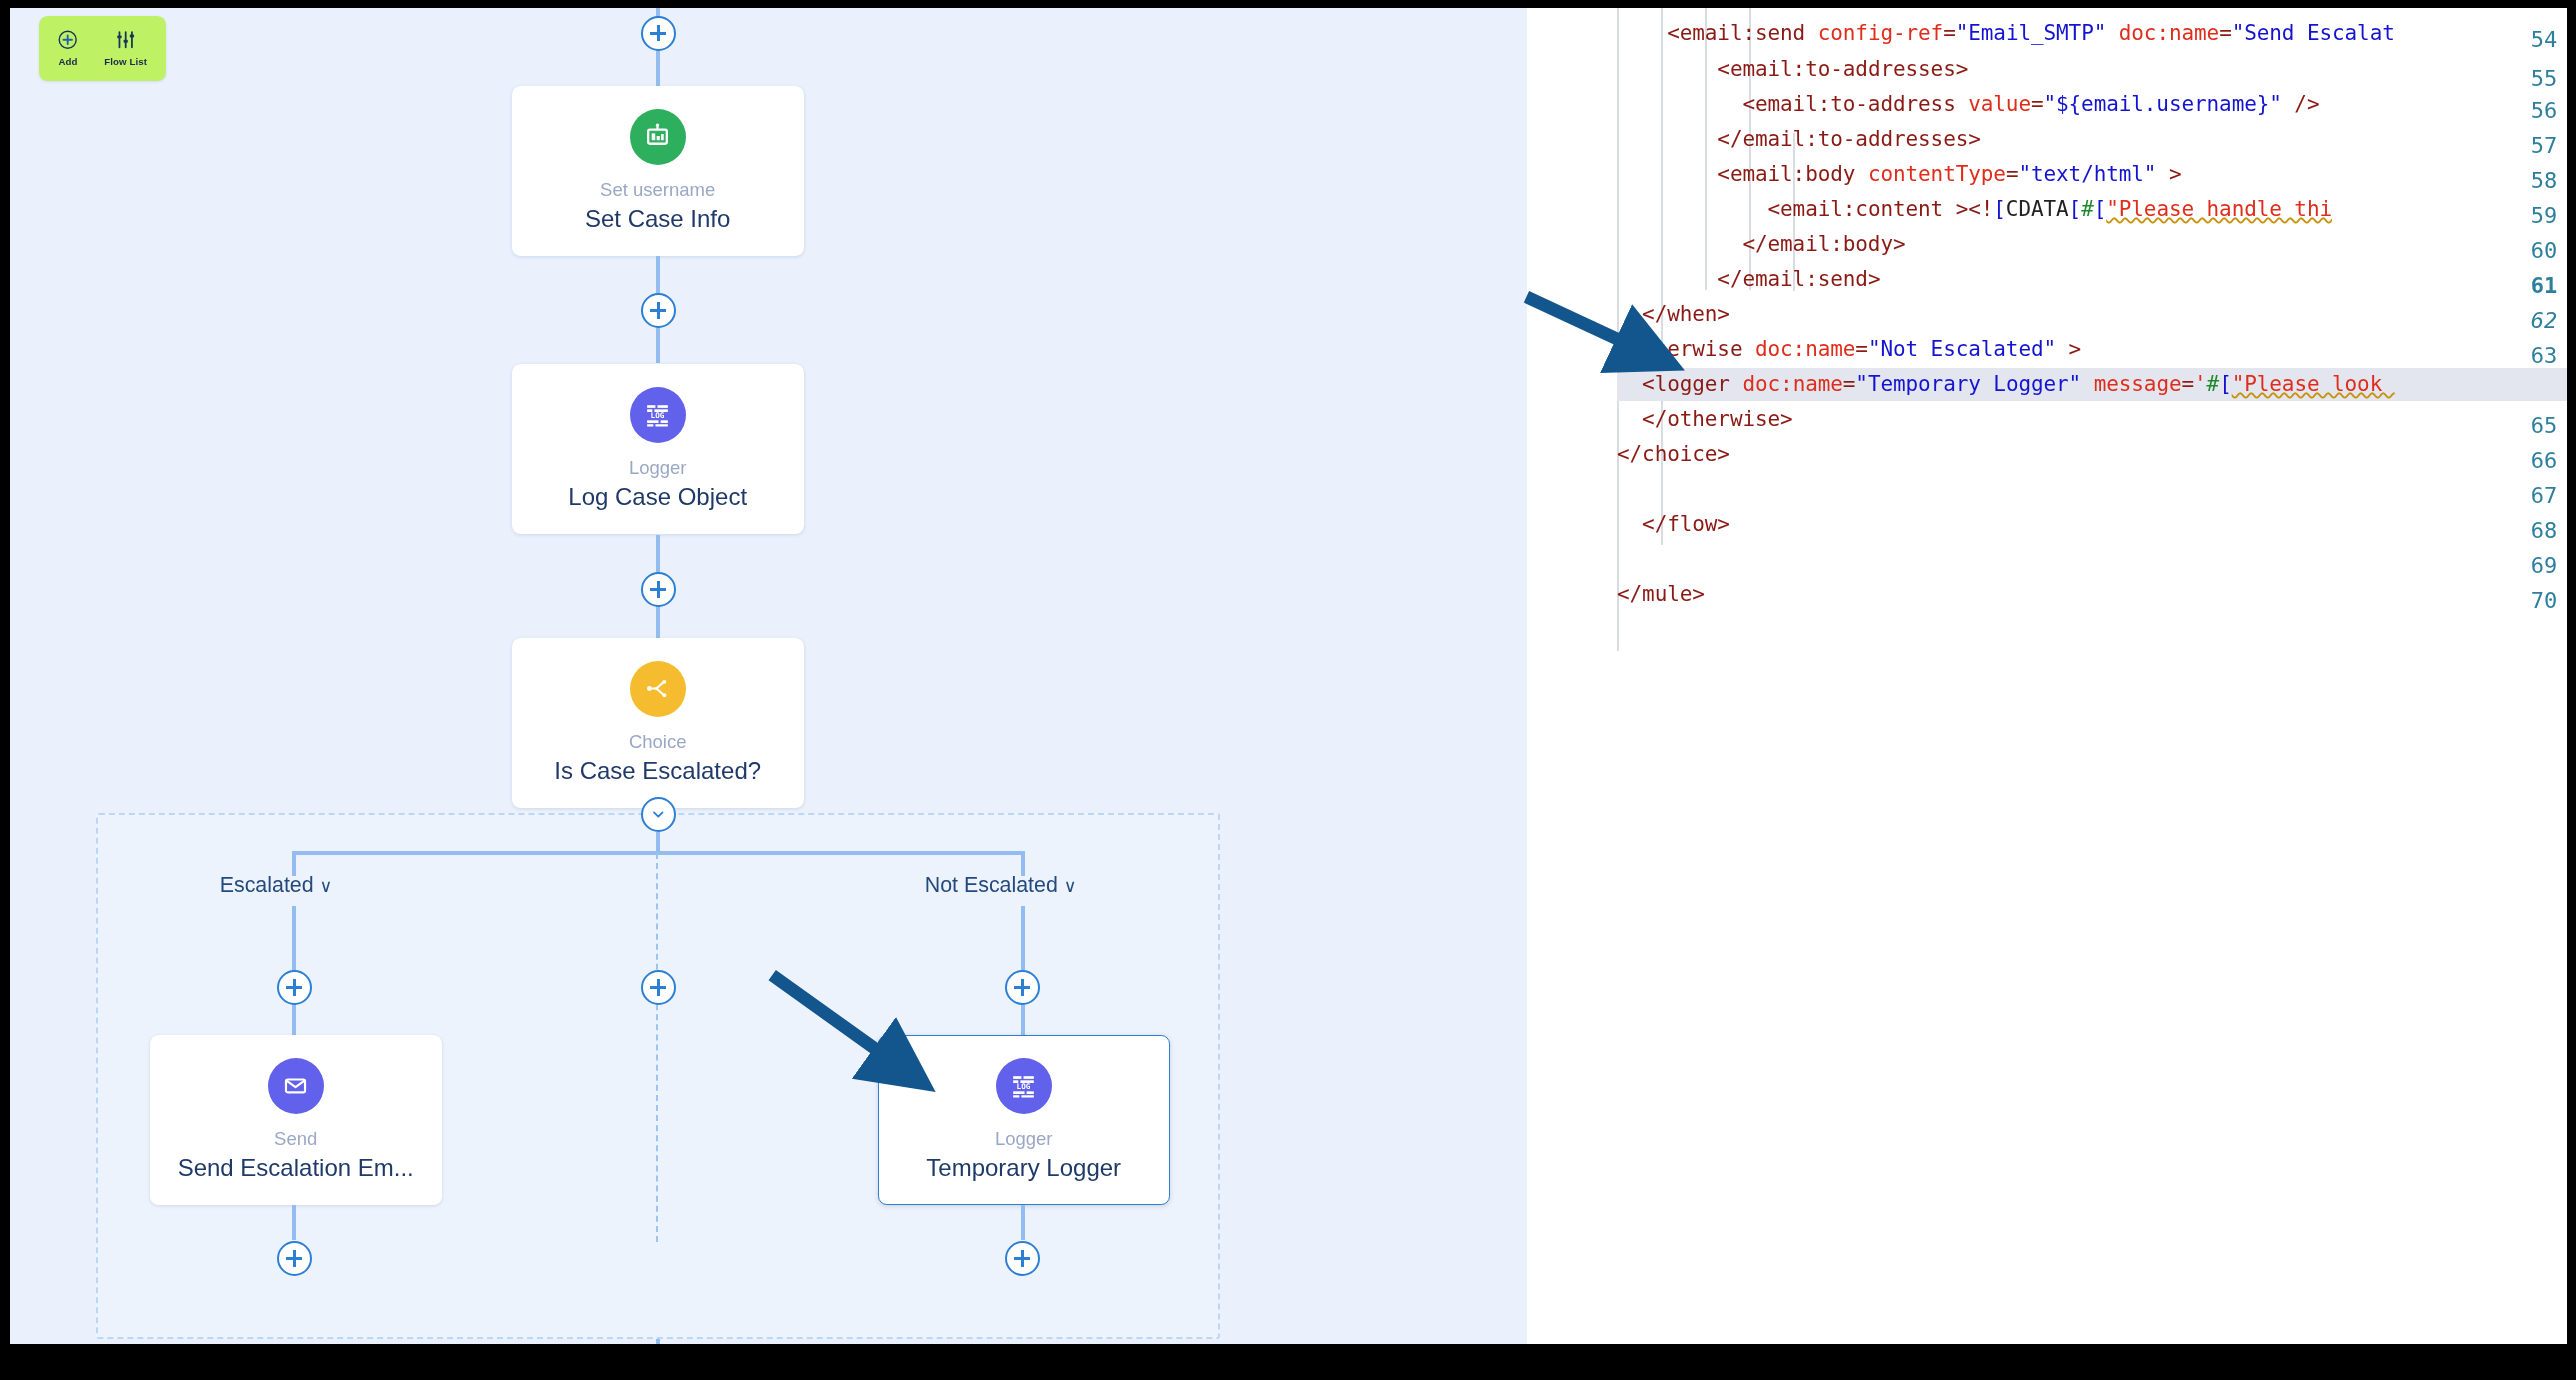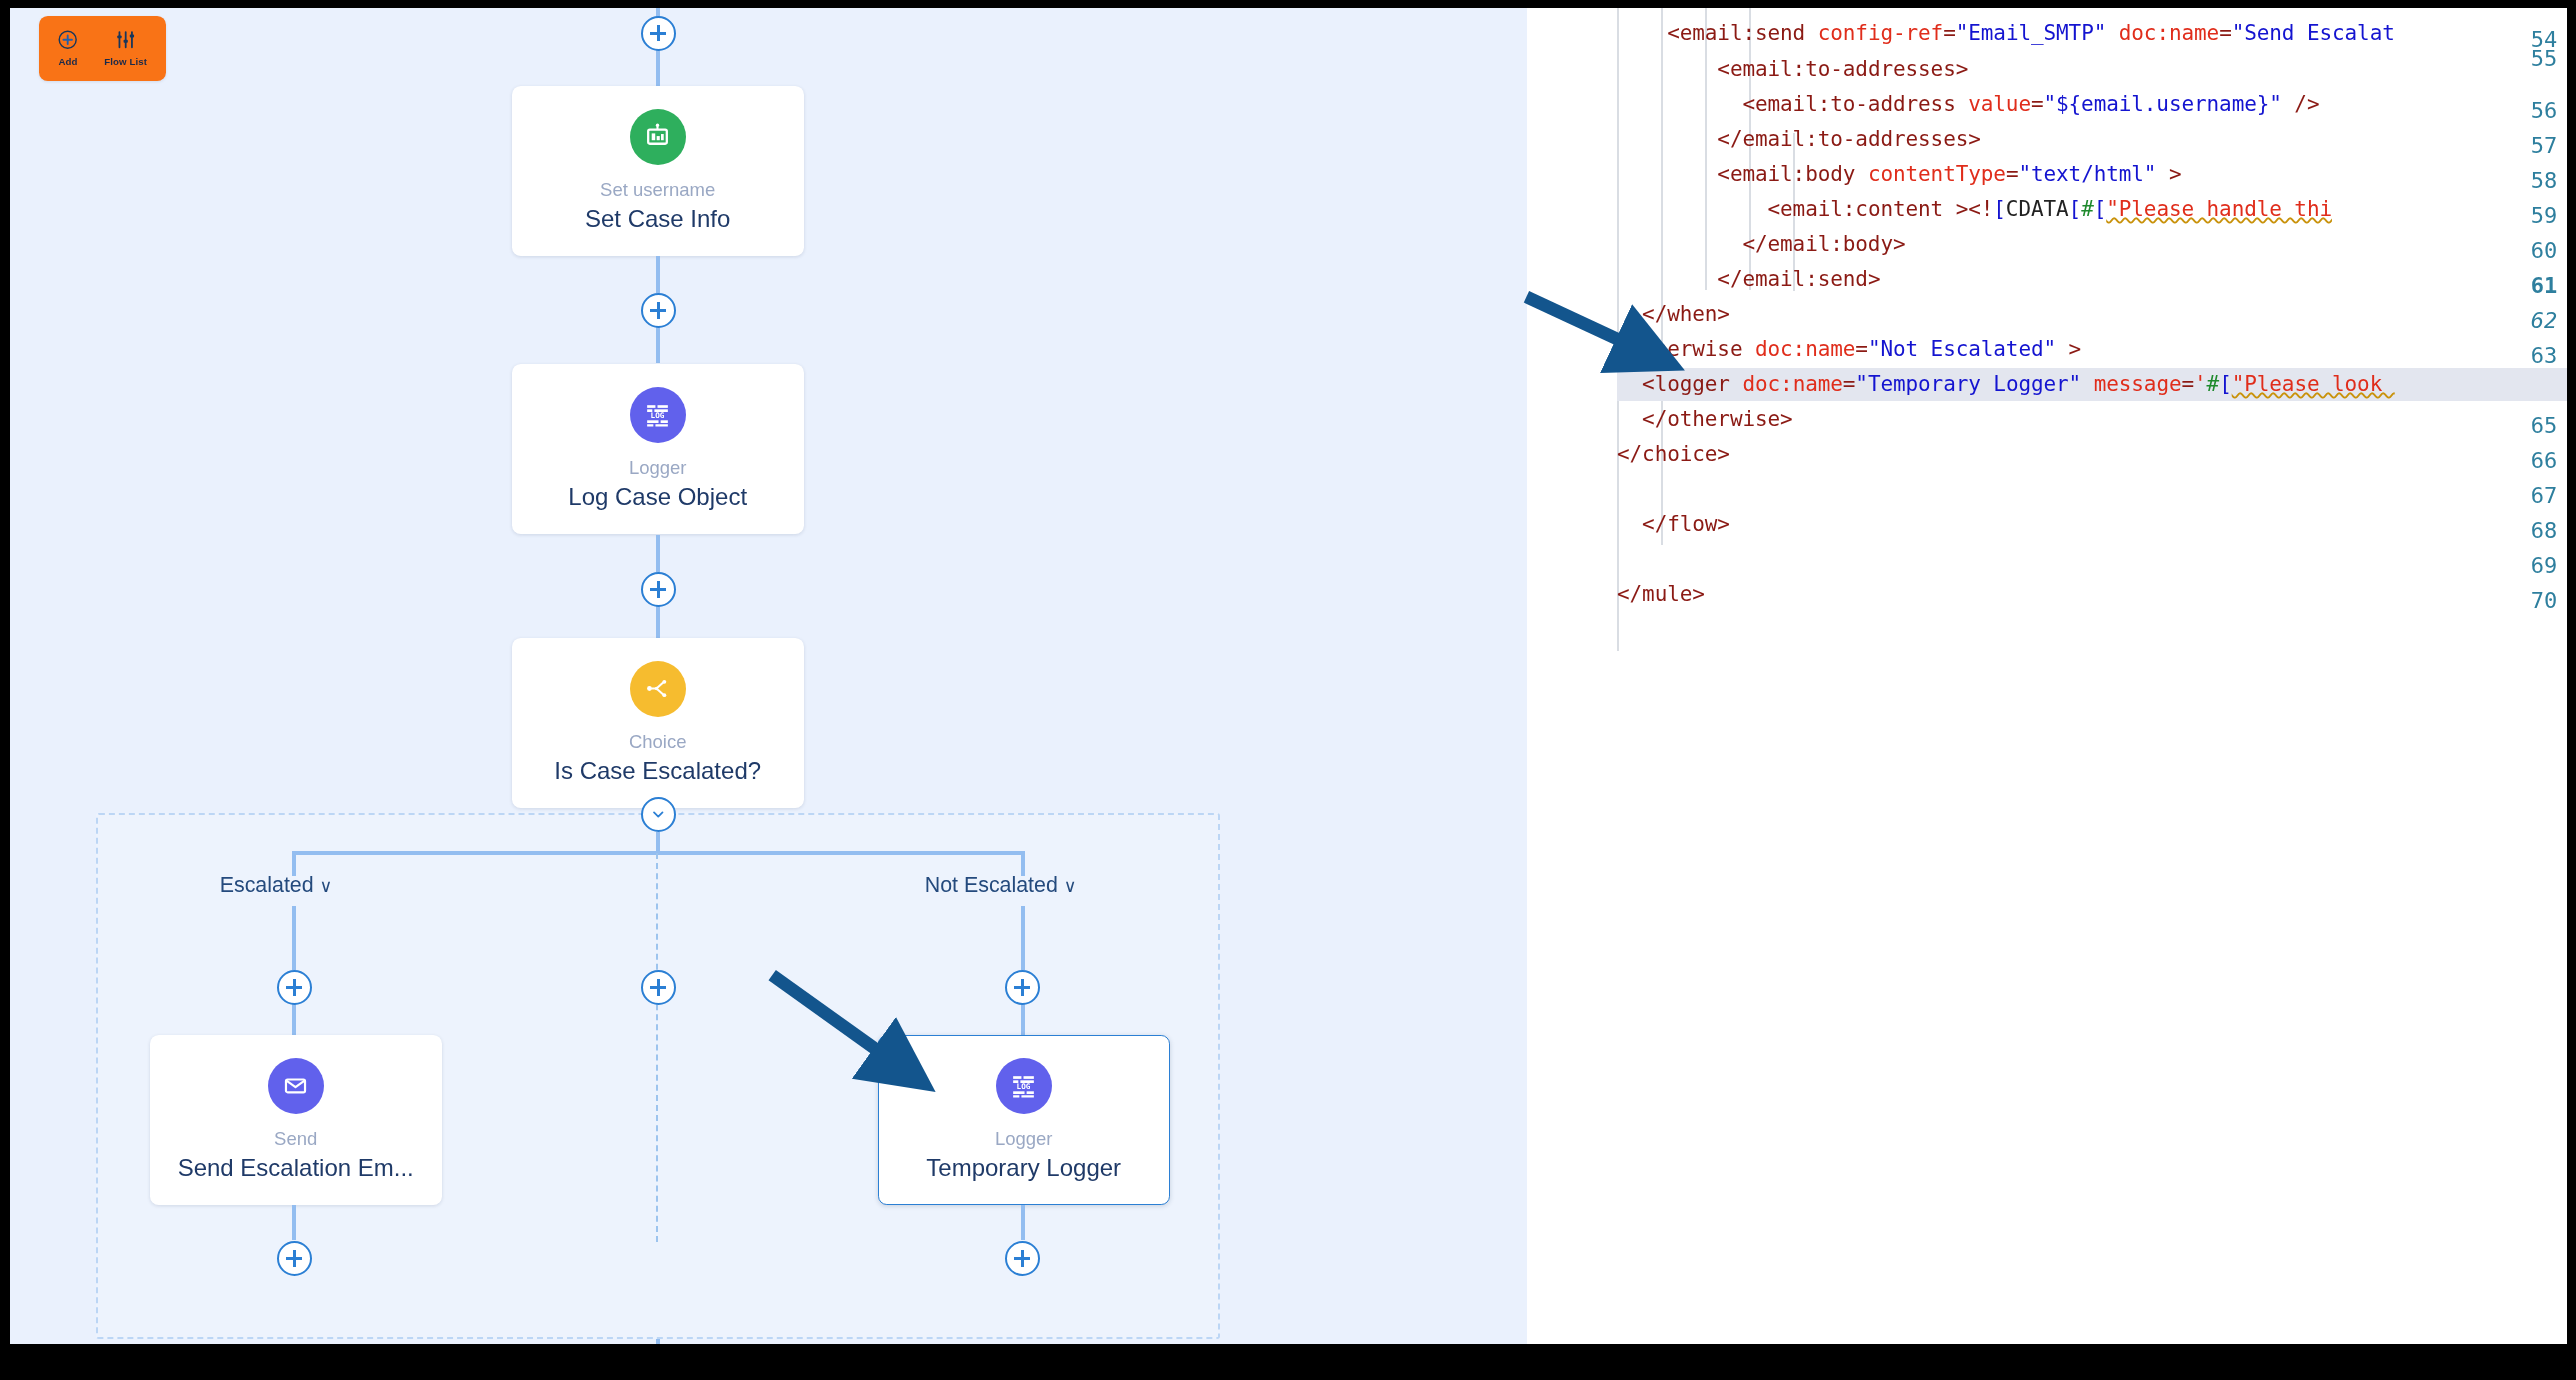--- a/index.html
+++ b/index.html
@@ -22,21 +22,21 @@
     width: 1517px; height: 1336px;
     background: #eaf1fd;
     overflow: hidden;
   }
 
   
   #toolbar {
     position: absolute;
     left: 29px; top: 7.8px;
     width: 127px; height: 65px;
-    background: #f97316;
+    background: #bef264;
     border-radius: 8.8px;
     box-shadow: 0 1px 2.9px rgba(10,40,90,.10);
     display: flex;
     align-items: center;
     justify-content: space-around;
     padding: 0 5.8px;
   }
   .tb-btn {
     display: flex; flex-direction: column; align-items: center;
     gap: 4.9px; cursor: pointer;
@@ -353,21 +353,21 @@
   <div id="editor">
     <div id="gutter"></div>
     <div id="gutter-sep"></div>
 
     <div class="iguide" style="left:134px; top:0px;   height:537px;"></div>
     <div class="iguide" style="left:178px; top:0px;   height:282px;"></div>
     <div class="iguide" style="left:222px; top:0px;   height:282px;"></div>
     <div class="iguide" style="left:266px; top:125px; height:158px;"></div>
 
     <div class="ln" style="top:21.4px;">54</div>
-    <div class="ln" style="top:40px;">55</div>
+    <div class="ln" style="top:60px;">55</div>
     <div class="ln" style="top:92px;">56</div>
     <div class="ln" style="top:127px;">57</div>
     <div class="ln" style="top:162px;">58</div>
     <div class="ln" style="top:197px;">59</div>
     <div class="ln" style="top:232px;">60</div>
     <div class="ln" style="top:267px;font-weight:bold;">61</div>
     <div class="ln" style="top:302px;font-style:italic;">62</div>
     <div class="ln" style="top:337px;">63</div>
     <div class="ln cur" style="top:372px;">64</div>
     <div class="ln" style="top:407px;">65</div>

